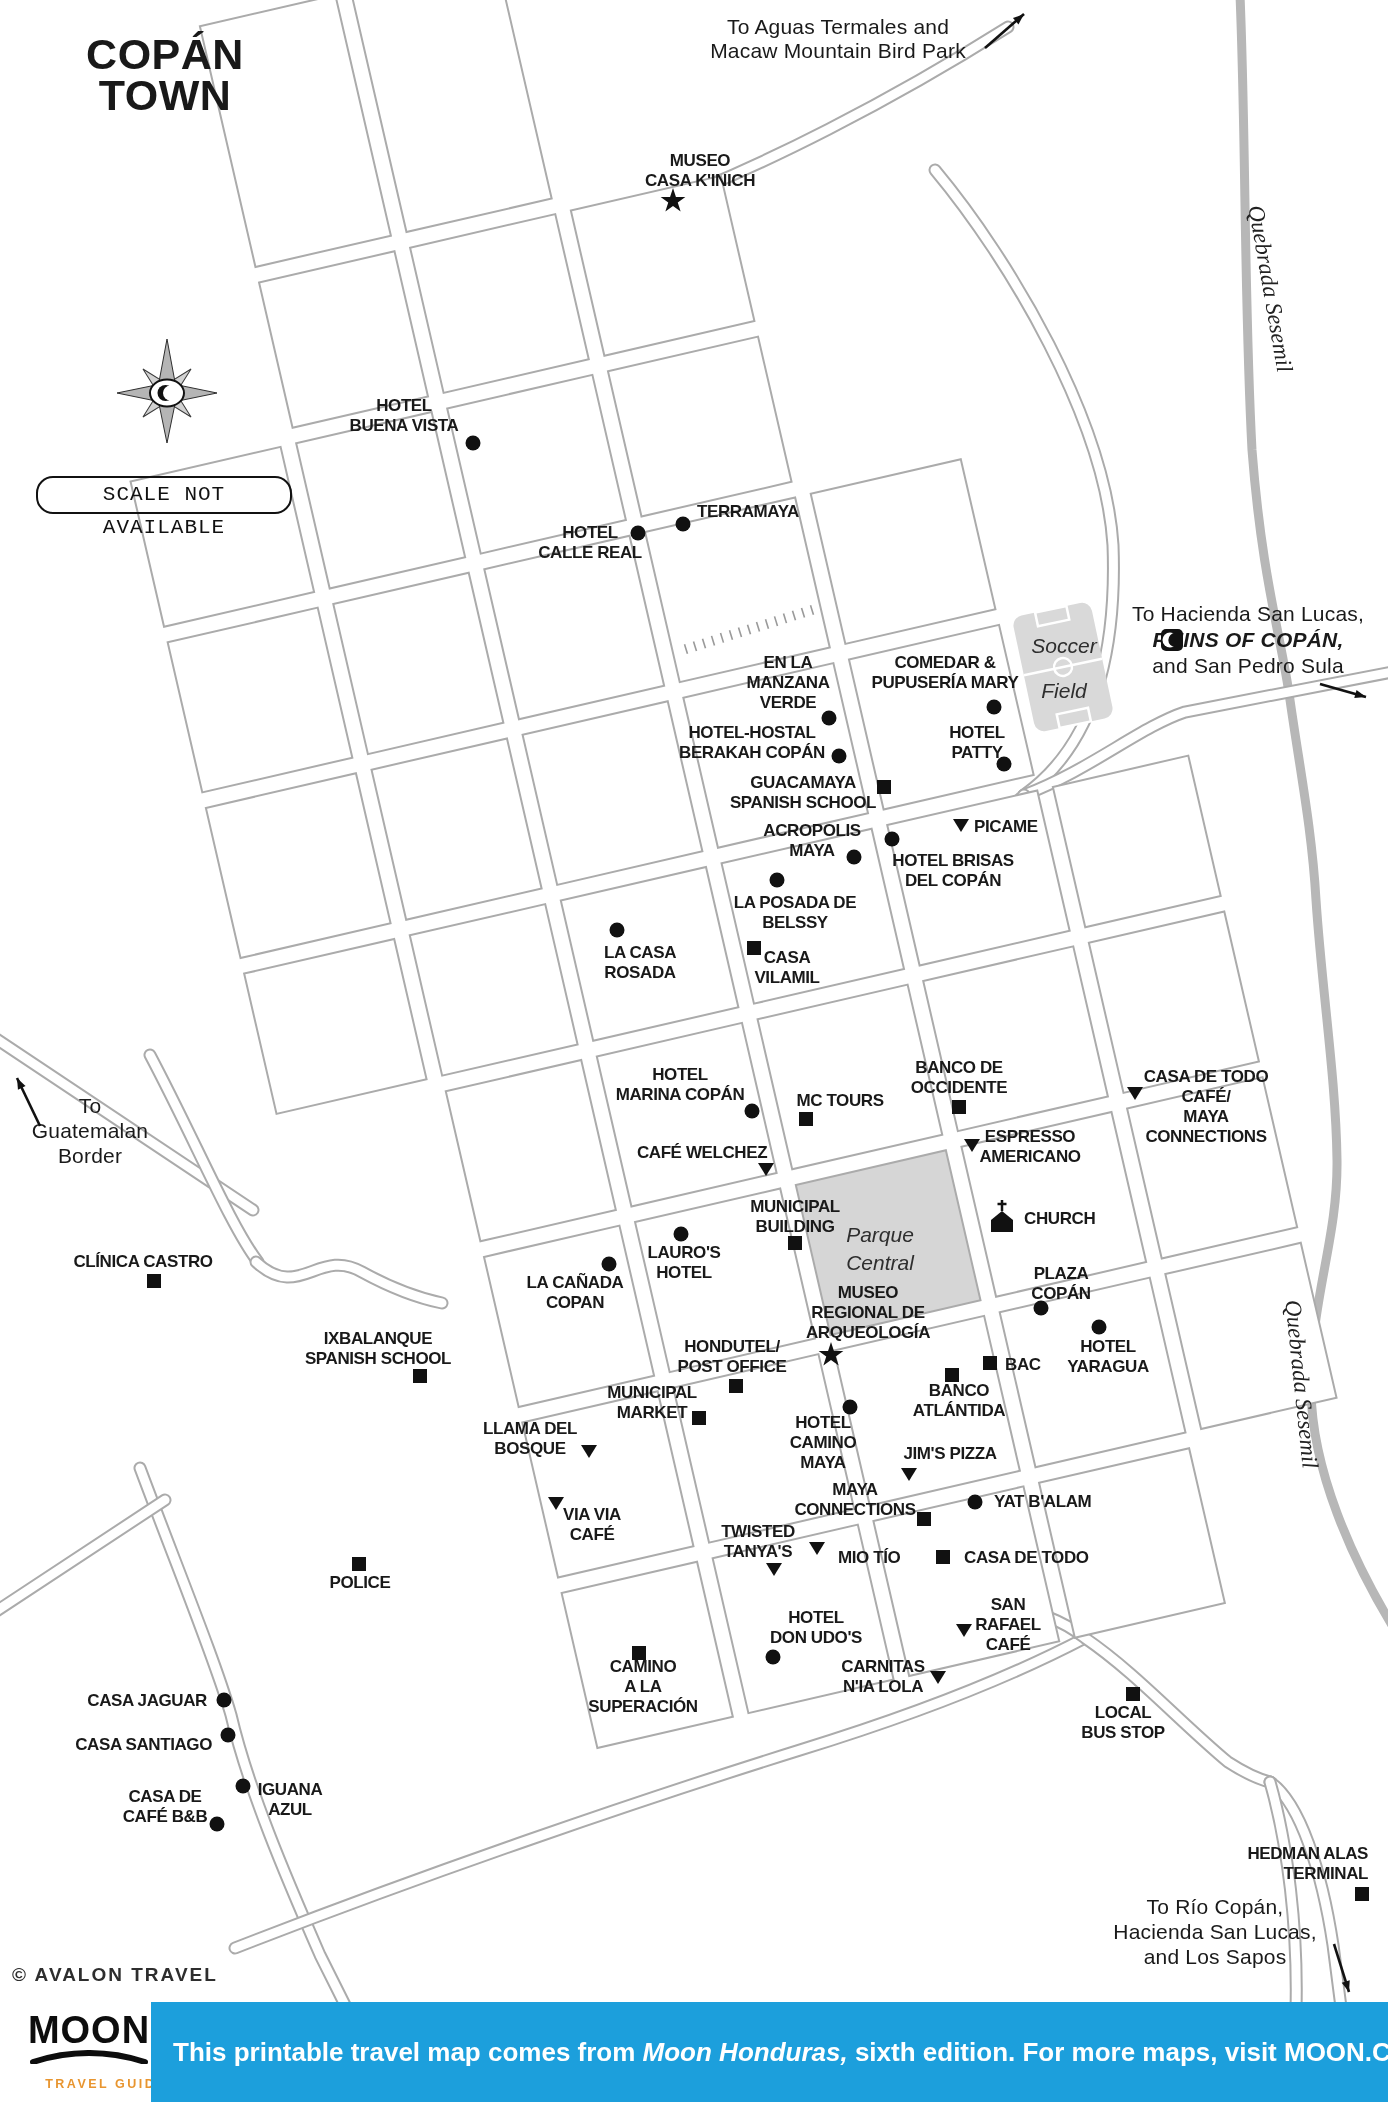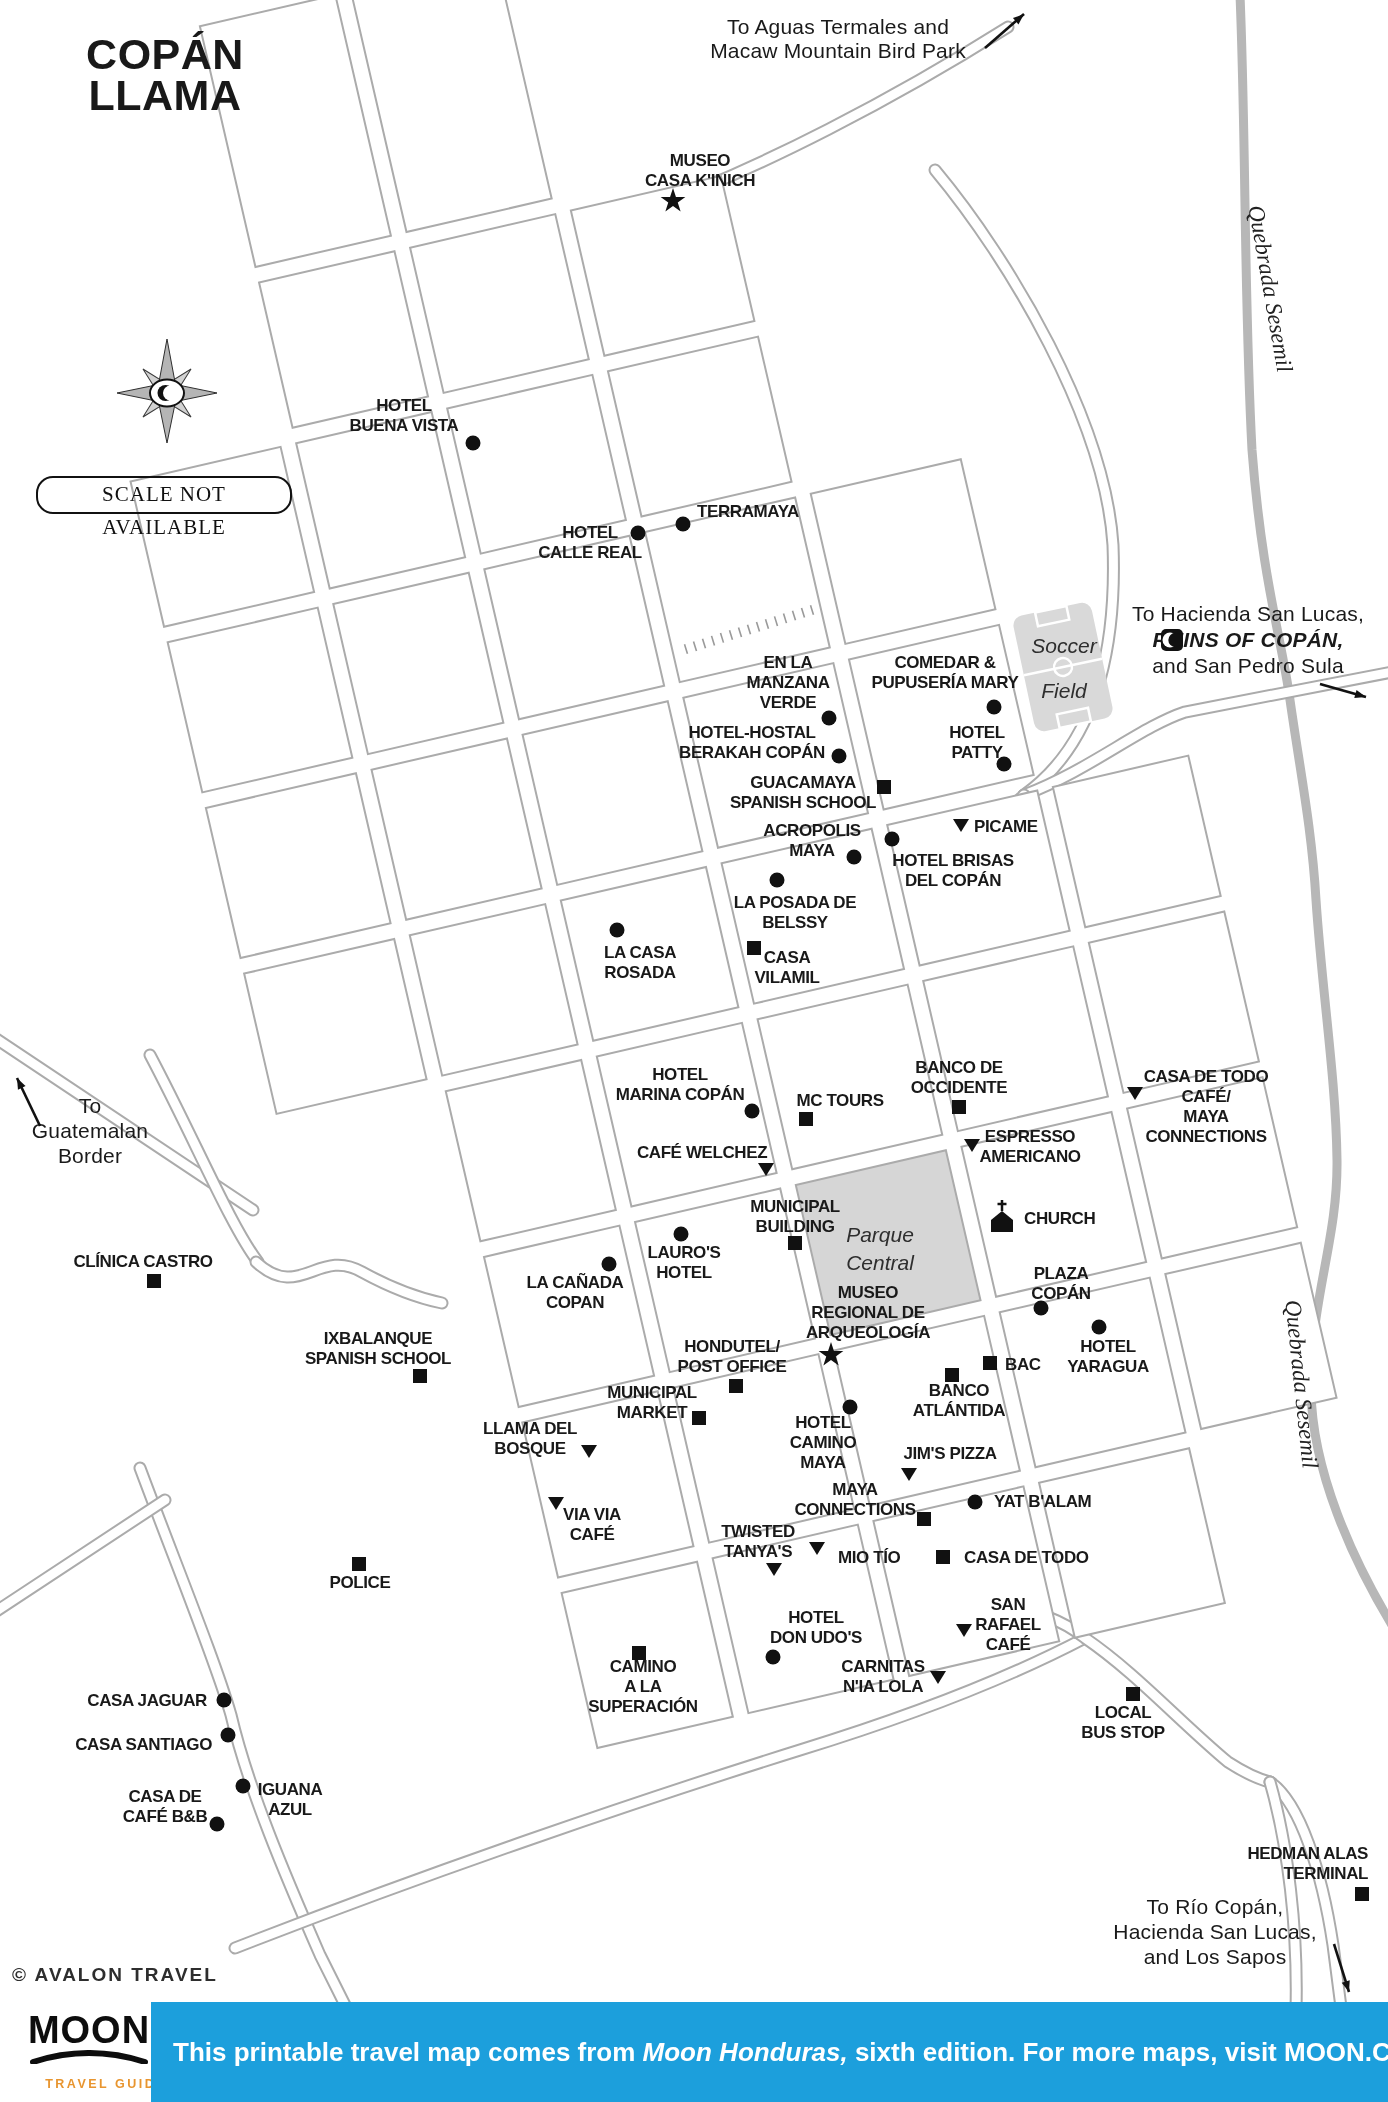--- a/index.html
+++ b/index.html
@@ -13,21 +13,21 @@
   .river{fill:none;stroke:#b7b7b7;stroke-width:9;stroke-linecap:round;}
   .poi-label{font:bold 17px "Liberation Sans",sans-serif;letter-spacing:-0.4px;fill:#191919;}
   .dir-label{font:21px "Liberation Sans",sans-serif;letter-spacing:0.2px;fill:#1a1a1a;}
   .dir-label .bi{font-style:italic;font-weight:bold;}
   .area-label{font:italic 21px "Liberation Sans",sans-serif;fill:#2e2e2e;}
   .river-label{font:italic 23px "Liberation Serif",serif;fill:#222;}
   .map-title{position:absolute;left:0;top:34px;width:330px;text-align:center;
      font-size:43px;line-height:41px;font-weight:800;letter-spacing:0.5px;color:#191919;}
   .scale-box{position:absolute;left:36px;top:476px;width:252px;height:34px;
      border:2.5px solid #111;border-radius:17px;text-align:center;line-height:33px;
-     font-family:Liberation Serif, serif;font-size:21px;letter-spacing:1px;color:#111;}
+     font-family:Liberation Mono, monospace;font-size:21px;letter-spacing:1px;color:#111;}
   .copyright{position:absolute;left:12px;top:1964px;font-size:19px;letter-spacing:2px;color:#2e2e2e;font-weight:bold;}
   .footer-logo{position:absolute;left:0;top:2002px;width:178px;height:100px;background:#fff;text-align:center;}
   .logo-word{font-size:38px;font-weight:800;letter-spacing:1px;color:#0d0d0d;line-height:40px;margin-top:8px;}
   .logo-sub{font-size:12.5px;font-weight:bold;letter-spacing:2.5px;color:#e8952f;margin-top:9px;margin-left:45px;}
   .footer-bar{position:absolute;left:151px;top:2002px;width:1237px;height:100px;background:#1c9fdc;
      color:#fff;font-size:26px;font-weight:bold;line-height:100px;padding-left:22px;box-sizing:border-box;
      white-space:nowrap;}
   .footer-bar .bi{font-style:italic;margin-top:40px;}
 </style>
 </head>
@@ -411,21 +411,21 @@
         </g>
       </g>
     <g id="river-label-layer">
         <text class="river-label" text-anchor="middle" transform="translate(1263,290) rotate(80)">Quebrada Sesemil</text>
         <text class="river-label" text-anchor="middle" transform="translate(1294,1385) rotate(84)">Quebrada Sesemil</text>
       </g>
   </svg>
 
   <div class="map-title">
     <div>COPÁN</div>
-    <div>LLAMA</div>
+    <div>TOWN</div>
   </div>
 
   <div class="scale-box">SCALE NOT AVAILABLE</div>
 
   <div class="copyright">© AVALON TRAVEL</div>
 
   <div class="footer-logo">
     <div class="logo-word">MOON</div>
     <svg width="120" height="14">
       <path d="M 4,12 Q 60,-6 116,12" fill="none" stroke="#0d0d0d" stroke-width="6" stroke-linecap="round"></path>

